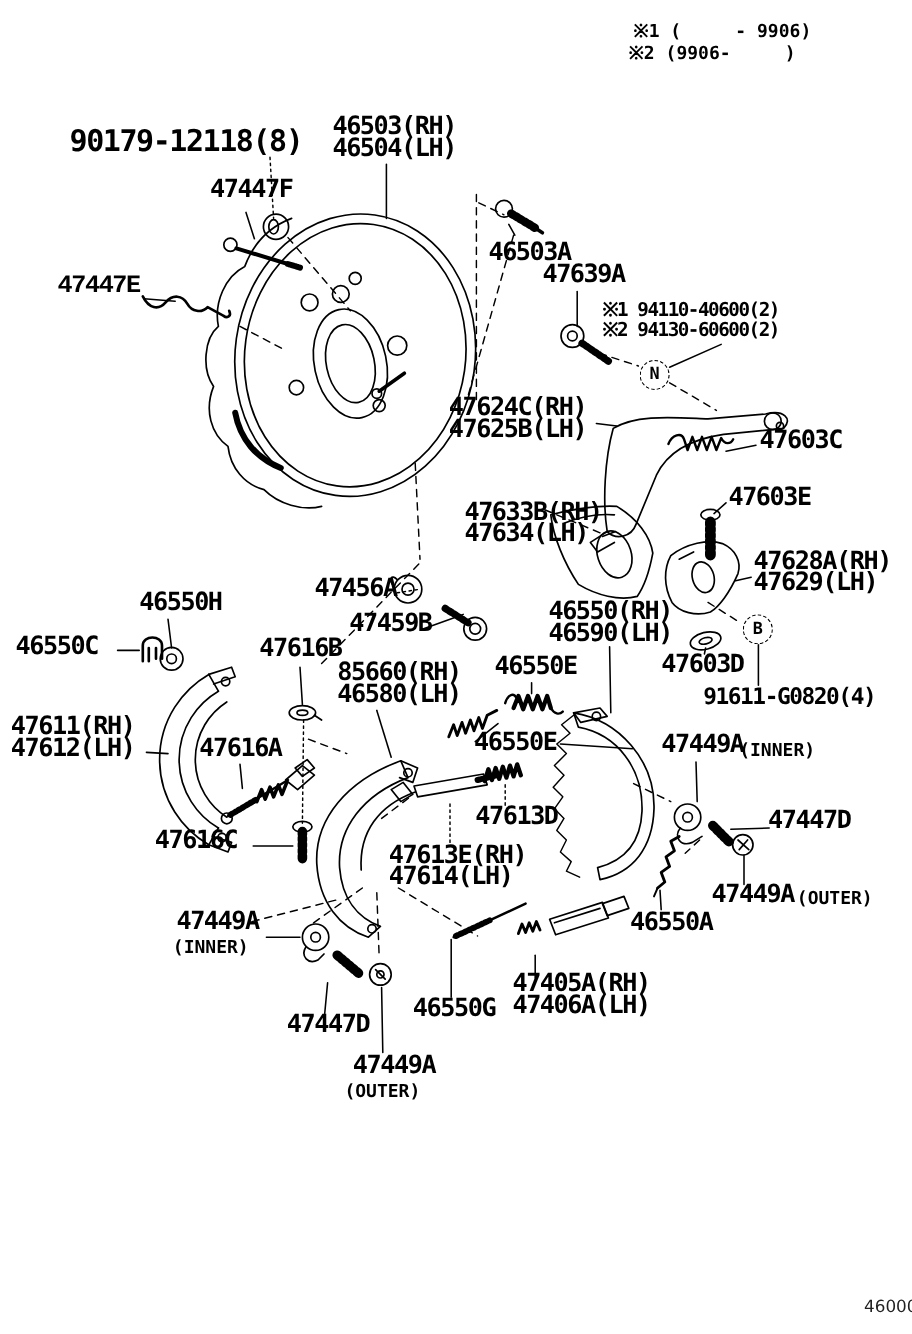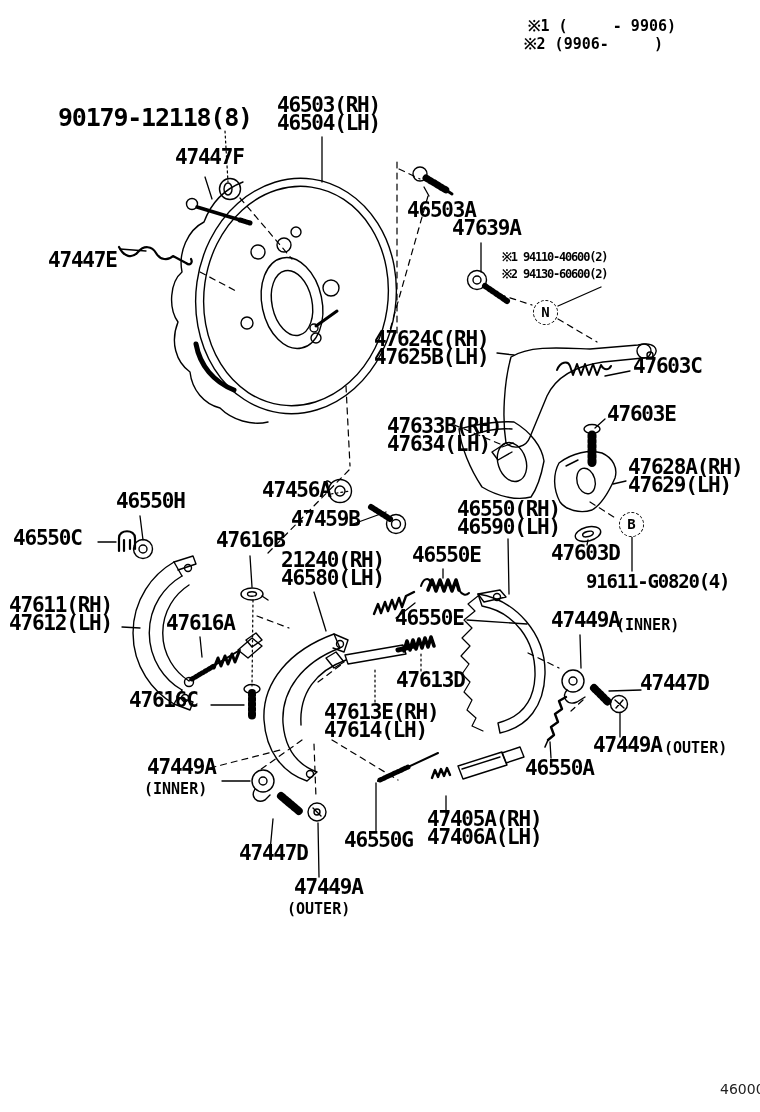--- a/index.html
+++ b/index.html
@@ -281,37 +281,37 @@
 
   <div class="callout callout-n">N</div>
   <div class="callout callout-b">B</div>
 
   <div class="labels-layer" id="labels-layer">
       <div class="part-label" style="left: 528px; top: 17px; font-size: 15px; letter-spacing: 0px; font-weight: 600;"><div>※1 (     - 9906)</div></div>
       <div class="part-label" style="left: 524px; top: 35px; font-size: 15px; letter-spacing: 0px; font-weight: 600;"><div>※2 (9906-     )</div></div>
       <div class="part-label" style="left: 58px; top: 109px; font-size: 25px;"><div>90179-12118(8)</div></div>
       <div class="part-label" style="left: 175px; top: 148px;"><div>47447F</div></div>
       <div class="part-label" style="left: 277px; top: 96px; text-align: right;"><div>46503(RH)</div><div>46504(LH)</div></div>
-      <div class="part-label" style="left: 48px; top: 251px;"><div>47447E</div></div>
+      <div class="part-label" style="left: 48px; top: 230px; font-family: Liberation Mono, monospace;"><div>47447E</div></div>
       <div class="part-label" style="left: 407px; top: 201px;"><div>46503A</div></div>
       <div class="part-label" style="left: 452px; top: 219px;"><div>47639A</div></div>
-      <div class="part-label" style="left: 502px; top: 249px; font-size: 12px; line-height: 17px;"><div>※1 94110-40600(2)</div><div>※2 94130-60600(2)</div></div>
+      <div class="part-label" style="left: 502px; top: 249px; font-size: 16px; line-height: 17px;"><div>※1 94110-40600(2)</div><div>※2 94130-60600(2)</div></div>
       <div class="part-label" style="left: 374px; top: 330px;"><div>47624C(RH)</div><div>47625B(LH)</div></div>
       <div class="part-label" style="left: 633px; top: 357px;"><div>47603C</div></div>
       <div class="part-label" style="left: 607px; top: 405px;"><div>47603E</div></div>
       <div class="part-label" style="left: 387px; top: 417px;"><div>47633B(RH)</div><div>47634(LH)</div></div>
       <div class="part-label" style="left: 628px; top: 458px;"><div>47628A(RH)</div><div>47629(LH)</div></div>
       <div class="part-label" style="left: 551px; top: 544px;"><div>47603D</div></div>
       <div class="part-label" style="left: 586px; top: 572px; font-size: 19px;"><div>91611-G0820(4)</div></div>
       <div class="part-label" style="left: 116px; top: 492px;"><div>46550H</div></div>
       <div class="part-label" style="left: 13px; top: 529px;"><div>46550C</div></div>
       <div class="part-label" style="left: 262px; top: 481px;"><div>47456A</div></div>
       <div class="part-label" style="left: 291px; top: 510px;"><div>47459B</div></div>
       <div class="part-label" style="left: 216px; top: 531px;"><div>47616B</div></div>
-      <div class="part-label" style="left: 281px; top: 551px;"><div>21240(RH)</div><div>46580(LH)</div></div>
+      <div class="part-label" style="left: 281px; top: 551px;"><div>85660(RH)</div><div>46580(LH)</div></div>
       <div class="part-label" style="left: 457px; top: 500px;"><div>46550(RH)</div><div>46590(LH)</div></div>
       <div class="part-label" style="left: 412px; top: 546px;"><div>46550E</div></div>
       <div class="part-label" style="left: 395px; top: 609px;"><div>46550E</div></div>
       <div class="part-label" style="left: 9px; top: 596px;"><div>47611(RH)</div><div>47612(LH)</div></div>
       <div class="part-label" style="left: 166px; top: 614px; text-align: center;"><div>47616A</div></div>
       <div class="part-label" style="left: 551px; top: 611px;"><div>47449A</div></div>
       <div class="part-label" style="left: 616px; top: 616px; font-size: 15px; letter-spacing: 0px; font-weight: 600;"><div>(INNER)</div></div>
       <div class="part-label" style="left: 396px; top: 671px;"><div>47613D</div></div>
       <div class="part-label" style="left: 129px; top: 691px;"><div>47616C</div></div>
       <div class="part-label" style="left: 324px; top: 703px;"><div>47613E(RH)</div><div>47614(LH)</div></div>

